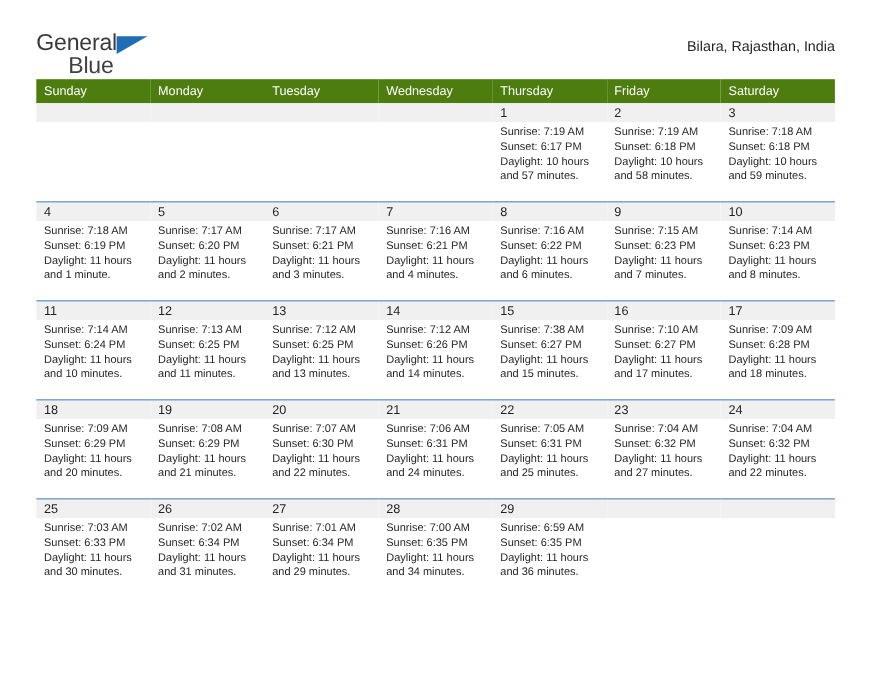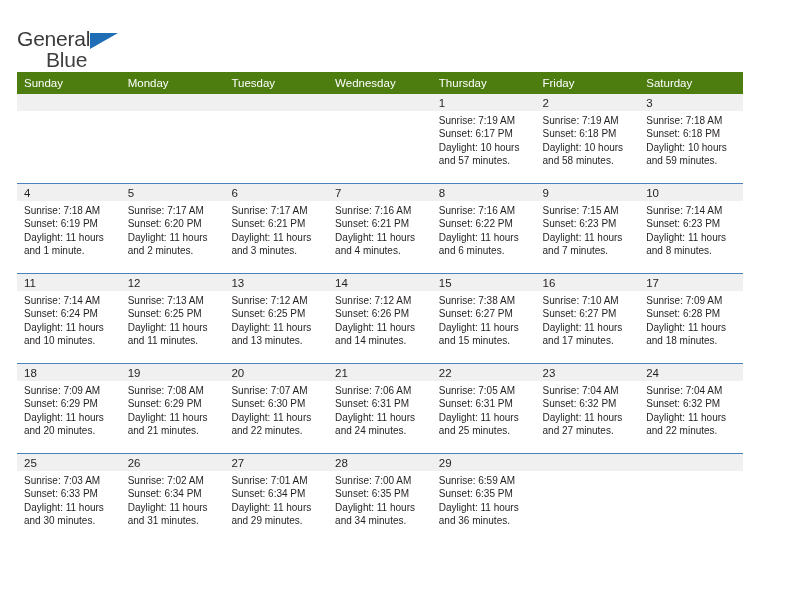--- a/index.html
+++ b/index.html
@@ -12,21 +12,21 @@
     background: #ffffff;
     font-family: "Liberation Sans", sans-serif;
     color: #231f20;
     overflow: hidden;
   }
   .page {
     position: relative;
     width: 792px;
     height: 612px;
     box-sizing: border-box;
-    padding: 0 17px;
+    padding: 0 33px;
   }
 
   
   .header {
     display: flex;
     align-items: flex-start;
     justify-content: space-between;
     padding-top: 28px;
     height: 72px;
     box-sizing: border-box;
@@ -132,20 +132,21 @@
 
 <div class="page">
 
   <div class="header">
     <div class="brand">
       <span class="brand-general">General</span>
       <span class="brand-tri"></span>
       <span class="brand-blue">Blue</span>
     </div>
     <div class="titles">
+      <div class="subtitle">Bilara, Rajasthan, India</div>
     </div>
   </div>
 
   <table class="calendar">
     <thead>
       <tr id="weekday-row">
           <th>Sunday</th>
           <th>Monday</th>
           <th>Tuesday</th>
           <th>Wednesday</th>

